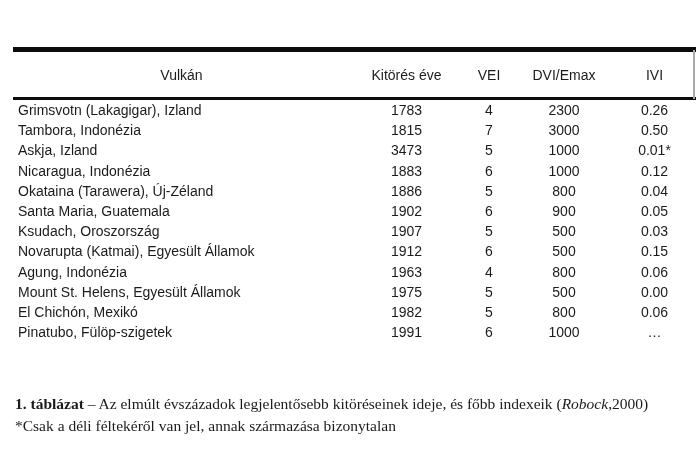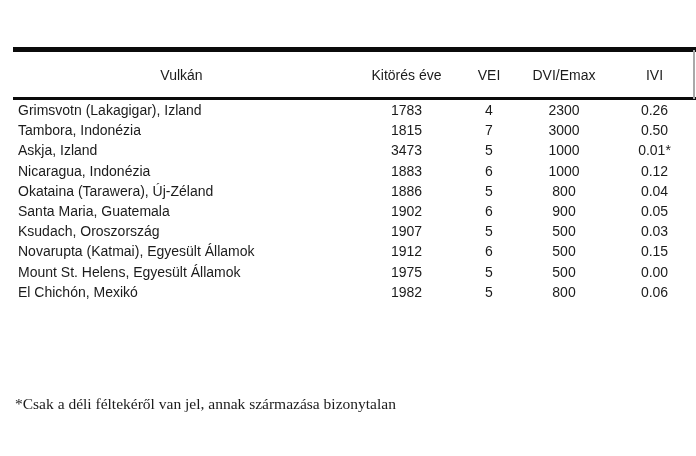--- a/index.html
+++ b/index.html
@@ -142,34 +142,49 @@
           <td>0.03</td>
         </tr>
         <tr>
           <td>Novarupta (Katmai), Egyesült Államok</td>
           <td>1912</td>
           <td>6</td>
           <td>500</td>
           <td>0.15</td>
         </tr>
         <tr>
+          <td>Agung, Indonézia</td>
+          <td>1963</td>
+          <td>4</td>
+          <td>800</td>
+          <td>0.06</td>
+        </tr>
+        <tr>
           <td>Mount St. Helens, Egyesült Államok</td>
           <td>1975</td>
           <td>5</td>
           <td>500</td>
           <td>0.00</td>
         </tr>
         <tr>
           <td>El Chichón, Mexikó</td>
           <td>1982</td>
           <td>5</td>
           <td>800</td>
           <td>0.06</td>
         </tr>
+        <tr>
+          <td>Pinatubo, Fülöp-szigetek</td>
+          <td>1991</td>
+          <td>6</td>
+          <td>1000</td>
+          <td>…</td>
+        </tr>
       </tbody>
   </table>
 </div>
 
 <div class="edge-artifact"></div>
 
 <div class="caption">
+  <div class="line"><span class="cap-label">1. táblázat</span><span> – Az elmúlt évszázadok legjelentősebb kitöréseinek ideje, és főbb indexeik (</span><span class="cite">Robock</span><span>,2000)</span></div>
   <div class="line">*Csak a déli féltekéről van jel, annak származása bizonytalan</div>
 </div>
 
 </body></html>

